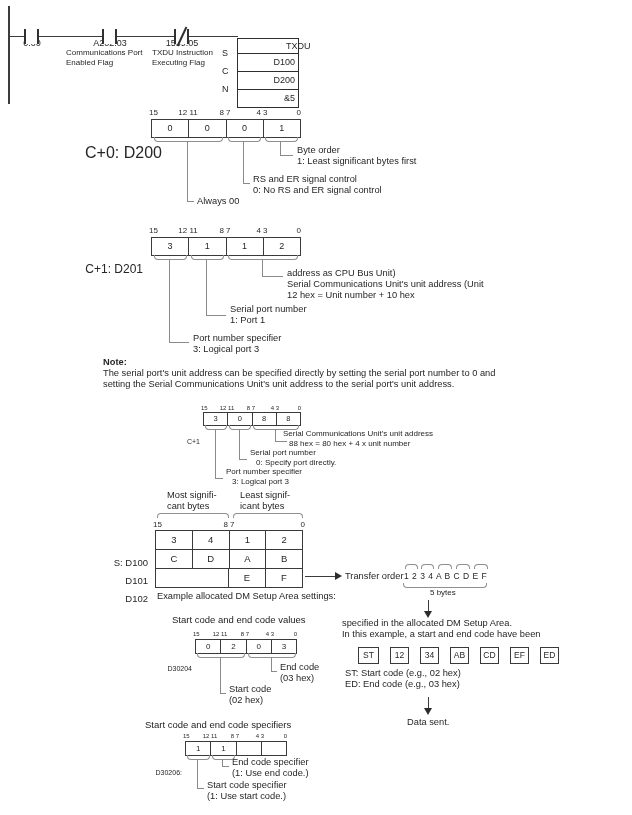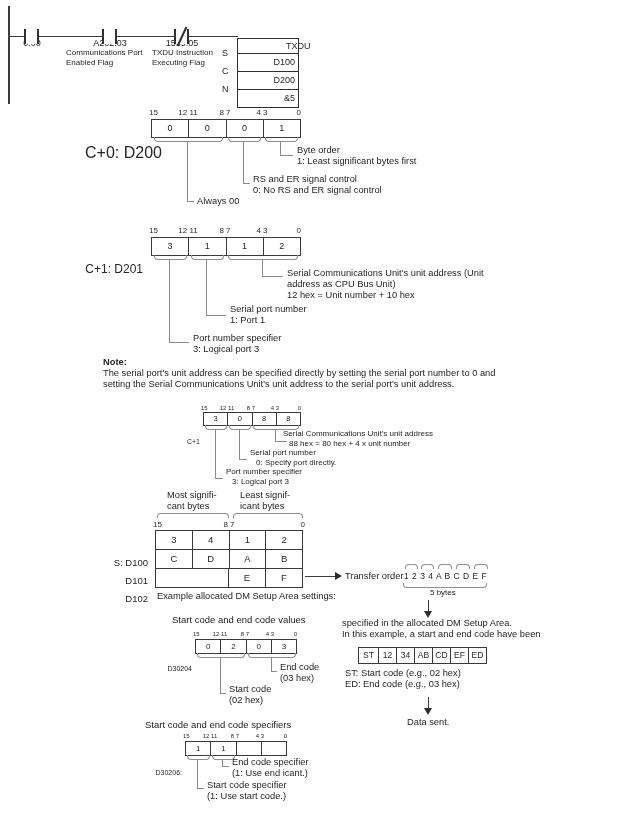--- a/index.html
+++ b/index.html
@@ -39,21 +39,21 @@
   .ibox.vv{height:17px;line-height:17px;text-align:right;}
   
   .arrR{position:absolute;width:0;height:0;border-left:7px solid #2c2c2c;border-top:4px solid transparent;border-bottom:4px solid transparent;}
   .arrD{position:absolute;width:0;height:0;border-top:7px solid #2c2c2c;border-left:4px solid transparent;border-right:4px solid transparent;}
   
   .dmrow{display:flex;height:18px;border:1px solid #3a3a3a;margin-top:-1px;background:#fff;}
   .dmc{flex:1;border-left:1px solid #3a3a3a;text-align:center;line-height:18px;font-size:9.5px;}
   .dmc:first-child{border-left:none;}
   .dmc.nodiv{border-left:none;}
   
-  .stf{position:absolute;display:flex;}
+  .stf{position:absolute;display:flex;gap:12px;}
   .stc{width:17px;height:15px;line-height:15px;border:1px solid #3a3a3a;margin-left:-1px;text-align:center;font-size:8.5px;background:#fff;}
   .stc:first-child{margin-left:0;width:19px;}
   .seq{position:absolute;font-size:8.5px;letter-spacing:0.5px;white-space:nowrap;color:#262626;}
 </style>
 </head>
 <body>
 
 <div class="page">
 
   <div>
@@ -143,22 +143,22 @@
       <div class="rc">1</div>
       <div class="rc">2</div>
     </div>
     <div class="bU" style="left:154px;top:255px;width:31px;"></div>
     <div class="bU" style="left:191px;top:255px;width:31px;"></div>
     <div class="bU" style="left:228px;top:255px;width:68px;"></div>
 
     <div class="vl" style="left:262px;top:259px;height:18px;"></div>
     <div class="hl" style="left:262px;top:276px;width:21px;"></div>
     <div class="ann" style="left:287px;top:268px;">
+      <div>address as CPU Bus Unit)</div>
       <div>Serial Communications Unit's unit address (Unit</div>
-      <div>address as CPU Bus Unit)</div>
       <div>12 hex = Unit number + 10 hex</div>
     </div>
 
     <div class="vl" style="left:206px;top:259px;height:57px;"></div>
     <div class="hl" style="left:206px;top:315px;width:20px;"></div>
     <div class="ann" style="left:230px;top:304px;">
       <div>Serial port number</div>
       <div>1: Port 1</div>
     </div>
 
@@ -351,21 +351,21 @@
       <div class="rc"></div>
       <div class="rc"></div>
     </div>
     <div class="bU" style="left:187px;top:755px;width:21px;"></div>
     <div class="bU" style="left:212px;top:755px;width:21px;"></div>
 
     <div class="vl" style="left:222px;top:759px;height:8px;"></div>
     <div class="hl" style="left:222px;top:766px;width:7px;"></div>
     <div class="ann" style="left:232px;top:757px;">
       <div>End code specifier</div>
-      <div>(1: Use end icant.)</div>
+      <div>(1: Use end code.)</div>
     </div>
 
     <div class="vl" style="left:197px;top:759px;height:30px;"></div>
     <div class="hl" style="left:197px;top:788px;width:7px;"></div>
     <div class="ann" style="left:207px;top:780px;">
       <div>Start code specifier</div>
       <div>(1: Use start code.)</div>
     </div>
   </div>
 

